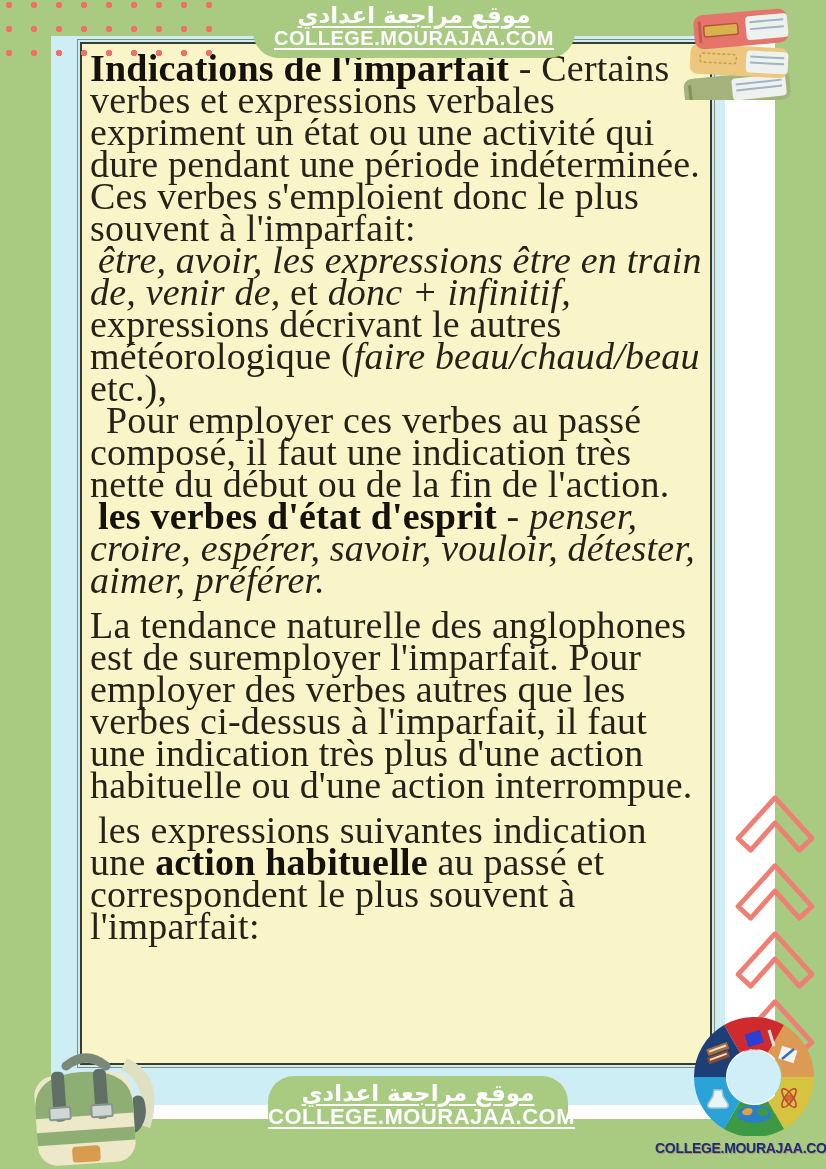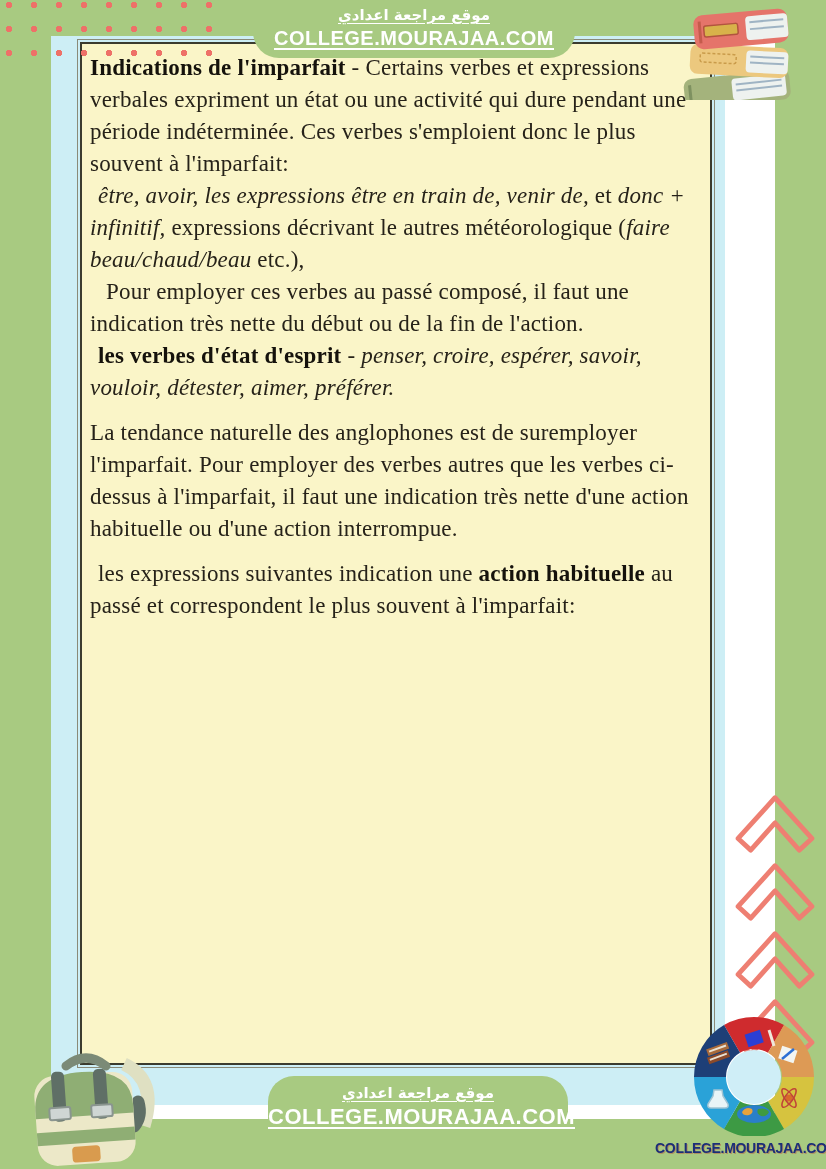--- a/index.html
+++ b/index.html
@@ -12,39 +12,39 @@
   .white-sheet{position:absolute;left:51px;top:36px;width:724px;height:1085px;background:#ffffff;z-index:1;}
   .photo-area{position:absolute;left:51px;top:36px;width:674px;height:1069px;background:#cdeef5;z-index:1;}
   
   .text-panel{
     position:absolute;left:80px;top:42px;width:632px;height:1023px;box-sizing:border-box;
     background:#faf5c8;border:2px solid #3b3b2e;outline:1px solid #8a8a78;outline-offset:2px;
     padding:8px 6px 0 8px;overflow:hidden;z-index:2;
   }
   .para{
     margin:0;font-family:"Liberation Serif","DejaVu Serif",serif;
-    font-size:23px;line-height:32px;color:#262219;letter-spacing:.2px;
+    font-size:38px;line-height:32px;color:#262219;letter-spacing:.2px;
   }
   .para.gap{margin-top:13px;}
   .ind-sm{text-indent:8px;}
   .ind-md{text-indent:16px;}
   .run-bold{font-weight:700;color:#15120c;}
   .run-italic{font-style:italic;}
   
   .dots{
     position:absolute;left:2px;top:0;width:228px;height:62px;z-index:5;
     background-image:radial-gradient(circle 3.5px at 7px 5px,#ee7168 97%,transparent 100%);
     background-size:25px 24px;
   }
   
   .badge{
     position:absolute;background:#a8ca81;z-index:6;text-align:center;color:#ffffff;
   }
   .badge .ar{
-    display:block;font-weight:700;font-size:15px;line-height:21px;
+    display:block;font-weight:700;font-size:23px;line-height:21px;
     font-family:"DejaVu Sans",sans-serif;text-decoration:underline;text-underline-offset:3px;
   }
   .badge .url{
     display:block;font-weight:700;font-size:20px;line-height:25px;letter-spacing:.5px;
     text-decoration:underline;text-underline-offset:3px;
   }
   .header-badge{left:253px;top:0;width:322px;height:58px;border-radius:0 0 26px 26px;padding-top:5px;box-sizing:border-box;}
   .footer-badge{left:268px;top:1076px;width:300px;height:93px;border-radius:26px 26px 0 0;padding-top:7px;box-sizing:border-box;}
   .footer-badge .url{font-size:22px;}
   
@@ -67,21 +67,21 @@
 
 <div class="white-sheet"></div>
 <div class="photo-area"></div>
 
 <div class="text-panel">
   <div>
       <p class="para"><span class="run-bold">Indications de l'imparfait</span><span class="run-normal"> - Certains verbes et expressions verbales expriment un état ou une activité qui dure pendant une période indéterminée. Ces verbes s'emploient donc le plus souvent à l'imparfait:</span></p>
       <p class="para ind-sm"><span class="run-italic">être, avoir, les expressions être en train de, venir de,</span><span class="run-normal"> et </span><span class="run-italic">donc + infinitif,</span><span class="run-normal"> expressions décrivant le autres météorologique (</span><span class="run-italic">faire beau/chaud/beau</span><span class="run-normal"> etc.),</span></p>
       <p class="para ind-md"><span class="run-normal">Pour employer ces verbes au passé composé, il faut une indication très nette du début ou de la fin de l'action.</span></p>
       <p class="para ind-sm"><span class="run-bold">les verbes d'état d'esprit</span><span class="run-normal"> - </span><span class="run-italic">penser, croire, espérer, savoir, vouloir, détester, aimer, préférer.</span></p>
-      <p class="para gap"><span class="run-normal">La tendance naturelle des anglophones est de suremployer l'imparfait. Pour employer des verbes autres que les verbes ci-dessus à l'imparfait, il faut une indication très nette d'une action habituelle ou d'une action interrompue.</span></p>
+      <p class="para gap"><span class="run-normal">La tendance naturelle des anglophones est de suremployer l'imparfait. Pour employer des verbes autres que les verbes ci-dessus à l'imparfait, il faut une indication très plus d'une action habituelle ou d'une action interrompue.</span></p>
       <p class="para gap ind-sm"><span class="run-normal">les expressions suivantes indication une </span><span class="run-bold">action habituelle</span><span class="run-normal"> au passé et correspondent le plus souvent à l'imparfait:</span></p>
     </div>
 </div>
 
 <div class="dots"></div>
 
 <div class="badge header-badge">
   <span class="ar">موقع مراجعة اعدادي</span>
   <span class="url">COLLEGE.MOURAJAA.COM</span>
 </div>

